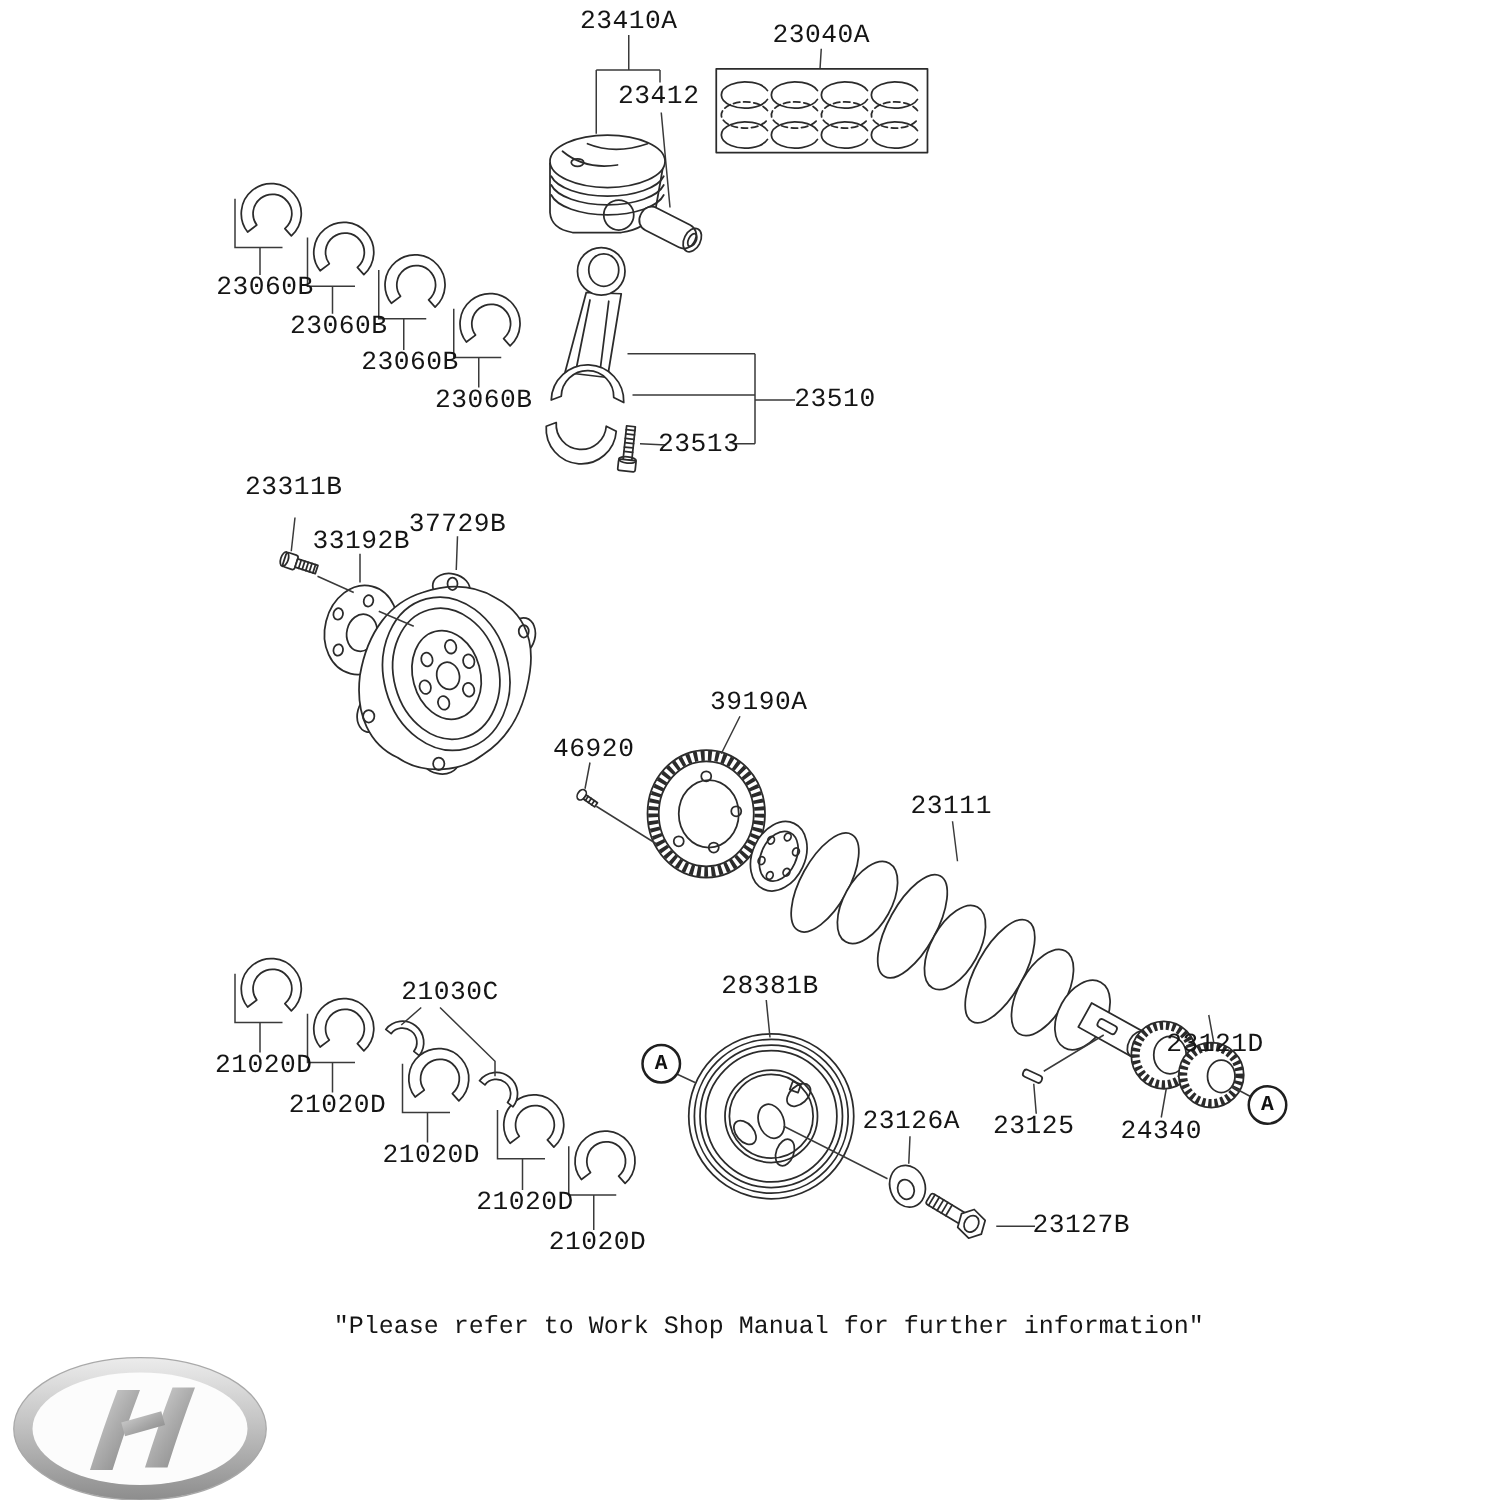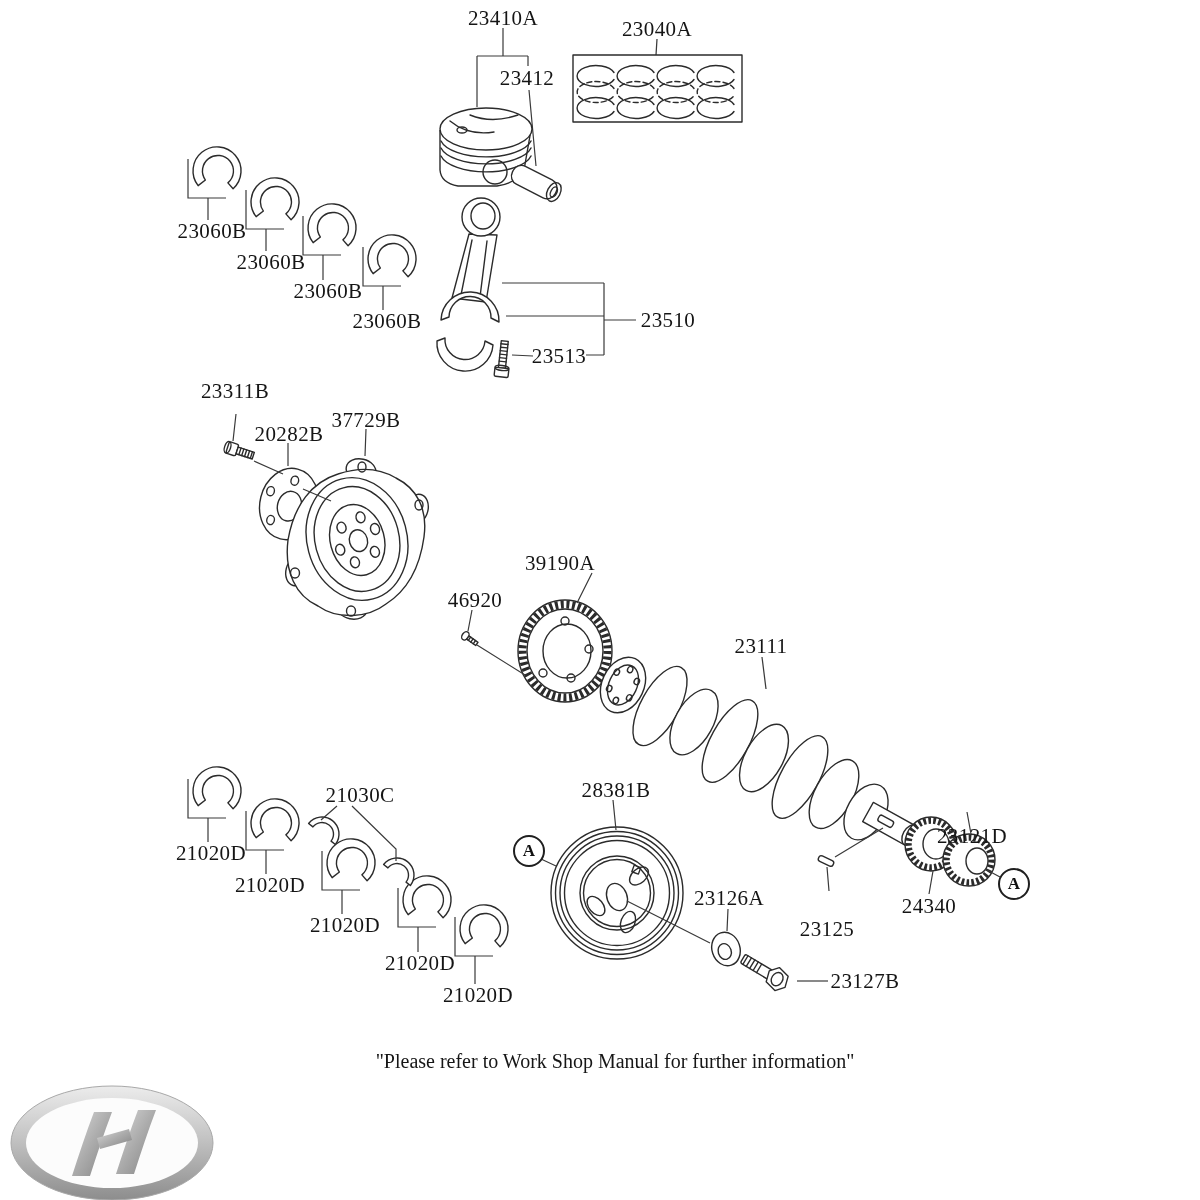--- a/index.html
+++ b/index.html
@@ -1,17 +1,17 @@
 <!DOCTYPE html>
 <html><head>
 <meta charset="utf-8">
 <style>
   html,body{margin:0;padding:0;background:#fff;}
   .stage{position:relative;width:1200px;height:1200px;background:#ffffff;overflow:hidden;
-         font-family:Liberation Serif, serif;}
+         font-family:Liberation Mono, monospace;}
   .art{position:absolute;left:0;top:0;}
   .callout{position:absolute;transform:translate(-50%,-50%);font-size:21px;color:#151515;
            white-space:nowrap;letter-spacing:.4px;}
   .marker{position:absolute;transform:translate(-50%,-50%);width:28px;height:28px;
           border:2px solid #1f1f1f;border-radius:50%;display:flex;align-items:center;
           justify-content:center;font-size:17px;font-weight:bold;color:#111;background:#fff;}
   .note{position:absolute;transform:translateX(-50%);font-size:20px;color:#161616;white-space:nowrap;}
   .brandline{position:absolute;transform:translateX(-50%);font-size:66px;color:#17171c;
              white-space:nowrap;}
   
@@ -269,38 +269,38 @@
 
   <div class="callout" style="left:212px;top:231px">23060B</div>
   <div class="callout" style="left:271px;top:262px">23060B</div>
   <div class="callout" style="left:328px;top:291px">23060B</div>
   <div class="callout" style="left:387px;top:321px">23060B</div>
 
   <div class="callout" style="left:668px;top:320px">23510</div>
   <div class="callout" style="left:559px;top:356px">23513</div>
 
   <div class="callout" style="left:235px;top:391px">23311B</div>
-  <div class="callout" style="left:289px;top:434px">20282B</div>
+  <div class="callout" style="left:289px;top:434px">33192B</div>
   <div class="callout" style="left:366px;top:420px">37729B</div>
 
-  <div class="callout" style="left:560px;top:563px">39190A</div>
+  <div class="callout" style="left:607px;top:563px">39190A</div>
   <div class="callout" style="left:475px;top:600px">46920</div>
   <div class="callout" style="left:761px;top:646px">23111</div>
 
   <div class="callout" style="left:616px;top:790px">28381B</div>
   <div class="callout" style="left:360px;top:795px">21030C</div>
 
   <div class="callout" style="left:211px;top:853px">21020D</div>
   <div class="callout" style="left:270px;top:885px">21020D</div>
   <div class="callout" style="left:345px;top:925px">21020D</div>
   <div class="callout" style="left:420px;top:963px">21020D</div>
   <div class="callout" style="left:478px;top:995px">21020D</div>
 
   <div class="callout" style="left:729px;top:898px">23126A</div>
-  <div class="callout" style="left:827px;top:929px">23125</div>
+  <div class="callout" style="left:827px;top:902px">23125</div>
   <div class="callout" style="left:929px;top:906px">24340</div>
   <div class="callout" style="left:972px;top:836px">23121D</div>
   <div class="callout" style="left:865px;top:981px">23127B</div>
 
   <div class="marker" style="left:529px;top:851px">A</div>
   <div class="marker" style="left:1014px;top:884px">A</div>
 
   <div class="note" style="left:615px;top:1050px">"Please refer to Work Shop Manual for further information"</div>
 </div>
 

